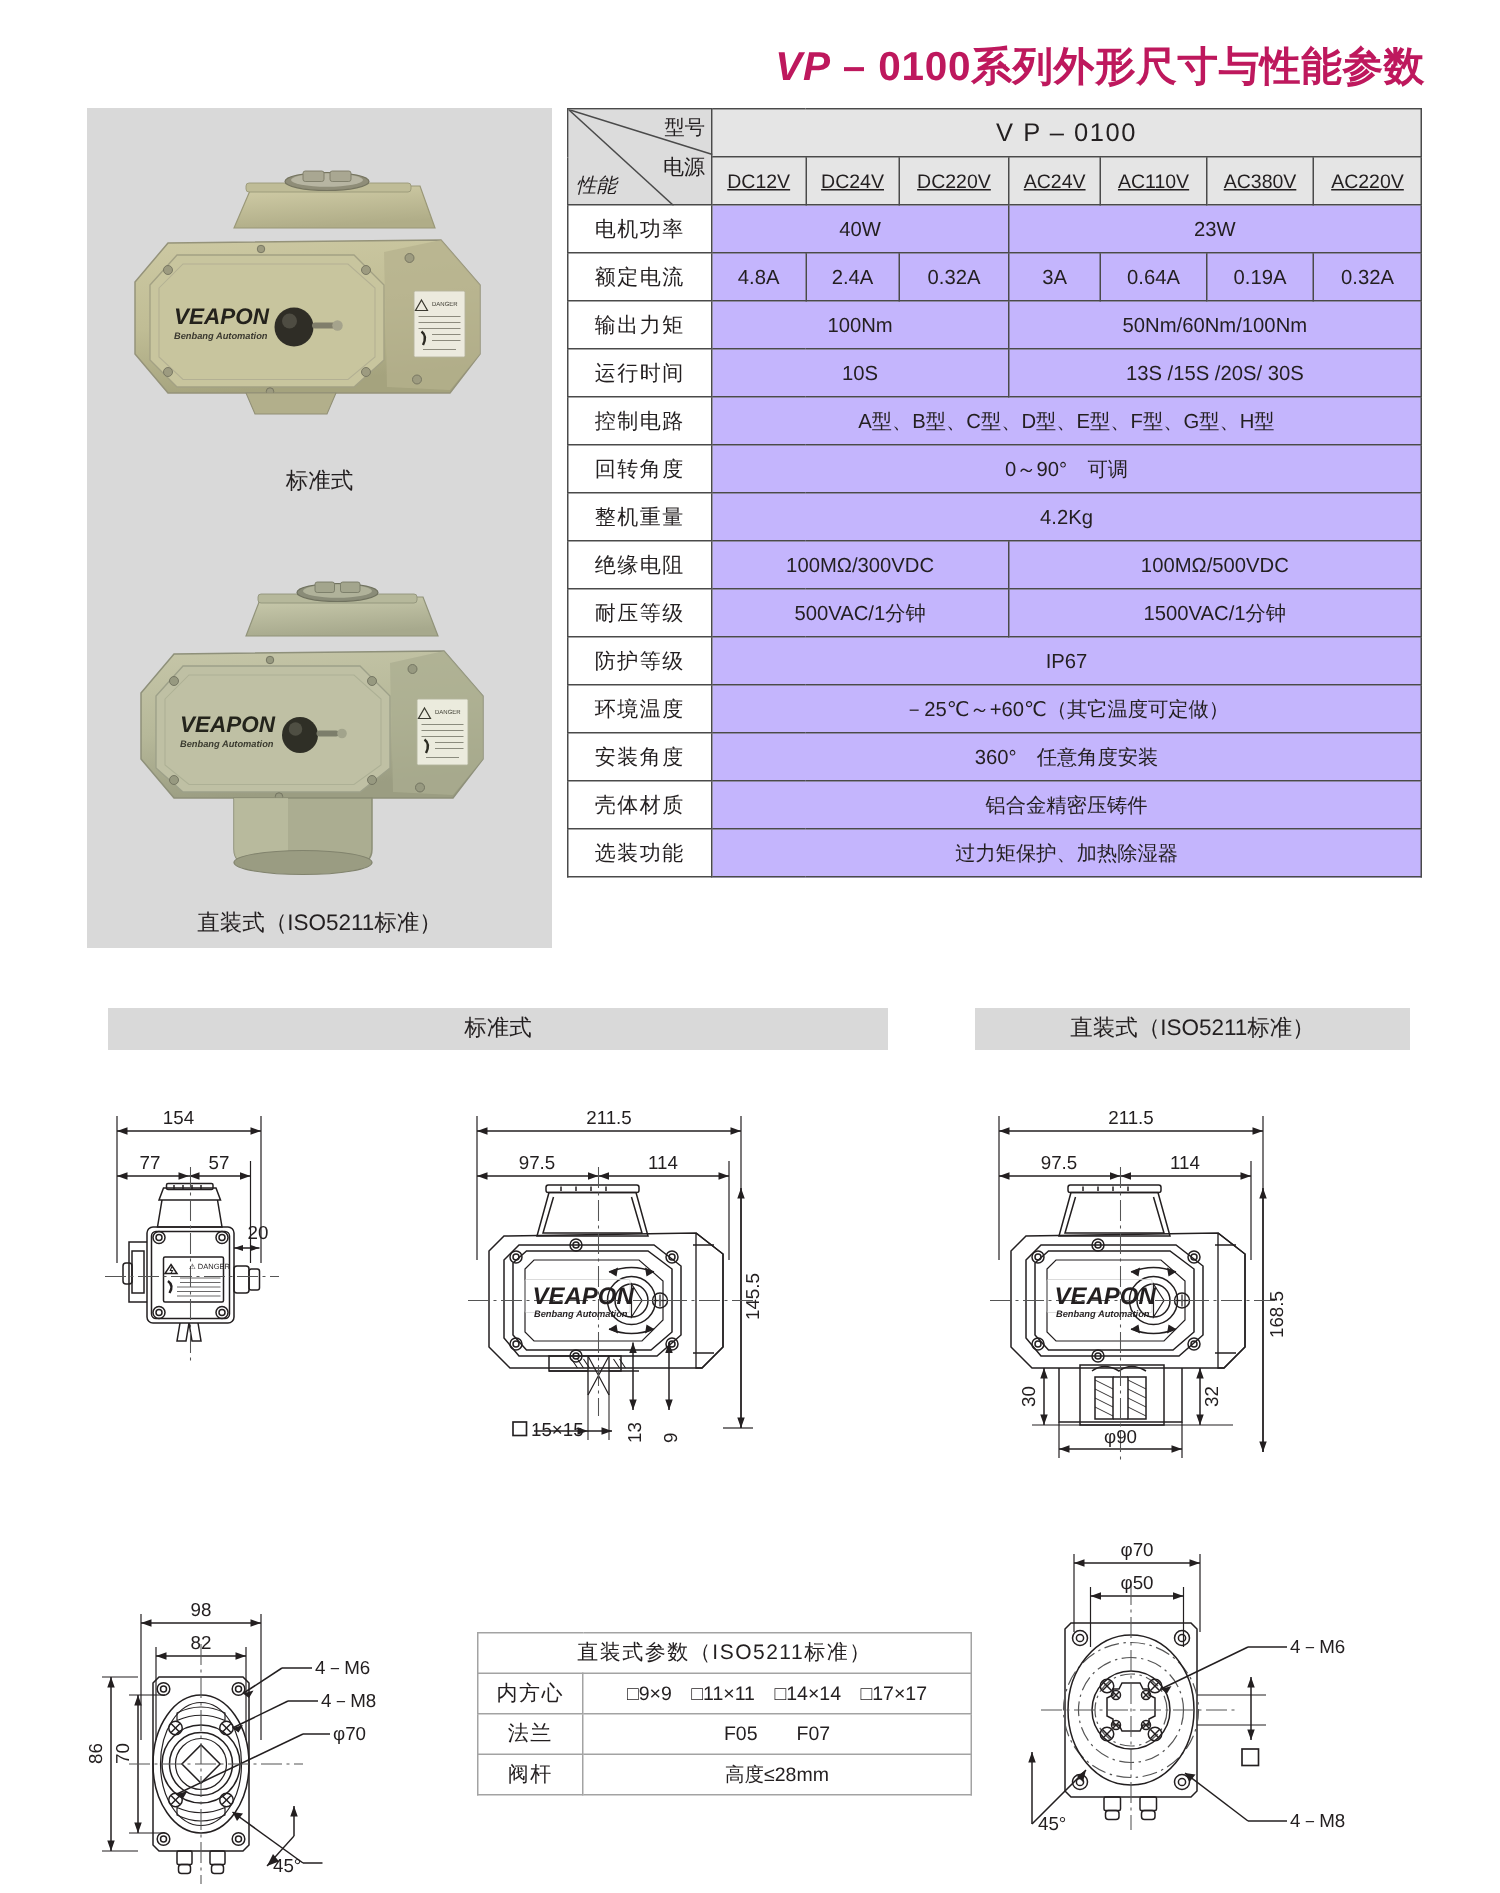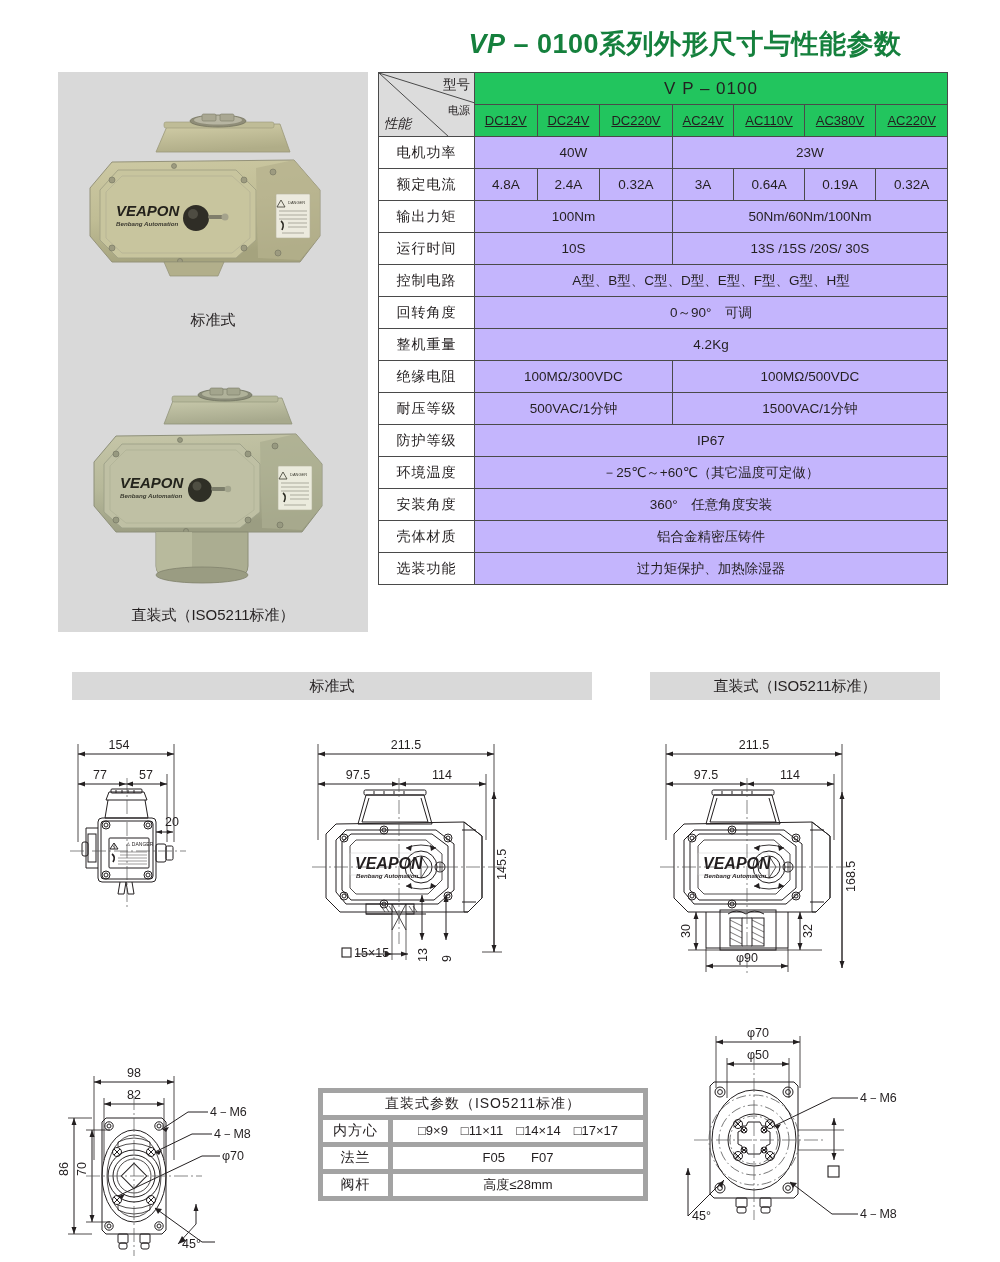--- a/index.html
+++ b/index.html
@@ -8,23 +8,23 @@
     width:1000px; height:1262px; position:relative;
     background:#ffffff;
     font-family:"Liberation Sans","DejaVu Sans",sans-serif;
     color:#231f20;
     overflow:hidden;
   }
 
   
   #title {
     position:absolute; left:420px; top:26px; width:530px; height:42px;
-    text-align:center;
+    text-align:right;
     font-size:27px; font-weight:bold; letter-spacing:0.5px;
-    color:#15803d;
+    color:#be185d;
     white-space:nowrap;
   }
   #title .it { font-style:italic; }
 
   
   #photo-panel {
     position:absolute; left:58px; top:72px; width:310px; height:560px;
     background:#d9d9d9;
   }
   .photo-block { position:absolute; left:0; width:310px; }
@@ -43,50 +43,50 @@
   #spec-table td {
     border:1px solid #4a4a4a;
     text-align:center; vertical-align:middle;
     padding:2px 1px;
     height:32px;
     background:#c4b5fd;
   }
   #spec-table td.lbl {
     width:96px; font-size:14px; letter-spacing:1px; background:#ffffff;
   }
-  #spec-table tr.hdr td { background:#22c55e; }
+  #spec-table tr.hdr td { background:#e5e5e5; }
   #corner-cell {
     position:relative; padding:0; height:64px; width:96px;
     background:#dcdcdc !important;
     margin-left:40px;
   }
   #corner-cell svg { position:absolute; left:0; top:0; }
   #corner-cell .c-model { position:absolute; right:4px; top:3px; font-size:13.5px; }
-  #corner-cell .c-power { position:absolute; right:4px; top:30px; font-size:11px;text-align:right; }
+  #corner-cell .c-power { position:absolute; right:4px; top:30px; font-size:14px;text-align:right; }
   #corner-cell .c-perf  { position:absolute; left:5px;  bottom:3px; font-size:13.5px;font-style:italic; }
   #spec-table td.model-cell { font-size:17px; letter-spacing:1px; }
   #spec-table td.volt { font-size:13px;text-decoration:underline; }
 
   
   .sec-band {
     position:absolute; height:28px; background:#d9d9d9;
     font-size:15px; text-align:center; line-height:28px; color:#231f20;
   }
   #band-std { left:72px; top:672px; width:520px; }
   #band-iso { left:650px; top:672px; width:290px; }
 
   .draw { position:absolute; }
 
   
   #iso-table {
     position:absolute; left:318px; top:1088px; width:330px;
     border-collapse:collapse; font-size:13px;
   }
   #iso-table td {
-    border:5px solid #a3a3a3; text-align:center; vertical-align:middle;
+    border:1px solid #a3a3a3; text-align:center; vertical-align:middle;
     height:27px; padding:1px 2px; background:#ffffff;
   }
   #iso-table td.ttl { font-size:14px; letter-spacing:1px; }
   #iso-table td.k { width:70px; font-size:14px; letter-spacing:1px; }
 
   svg { display:block; }
   svg text { font-family:"Liberation Sans","DejaVu Sans",sans-serif; }
 </style>
 </head>
 <body>

